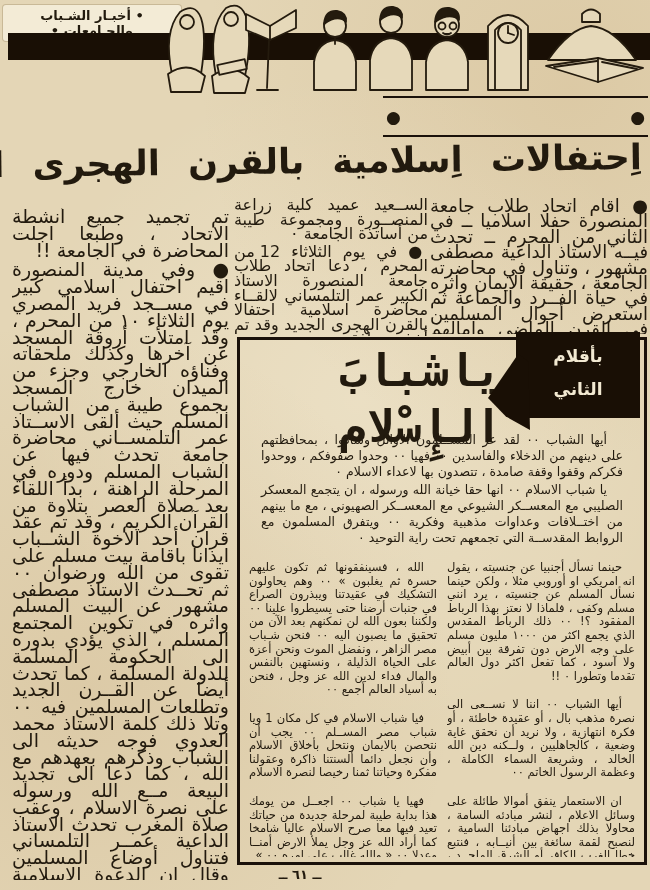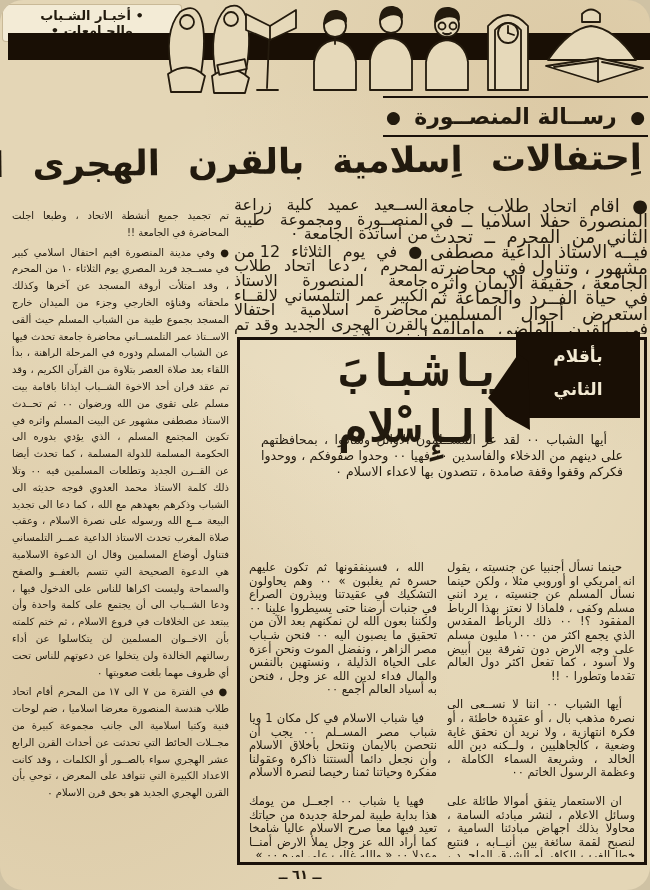--- a/index.html
+++ b/index.html
@@ -4,21 +4,20 @@
 <style>
   html,body{margin:0;padding:0;}
   body{width:650px;height:890px;background:#cfc2a4;font-family:"DejaVu Sans",sans-serif;}
   .page{
     position:relative;width:650px;height:890px;overflow:hidden;direction:rtl;
     color:#221a0e;background:#e4d6b6;
     background-image:
       radial-gradient(circle at 88% 10%, rgba(170,125,60,.14), transparent 38%),
       radial-gradient(circle at 12% 78%, rgba(160,115,55,.12), transparent 42%),
       radial-gradient(circle at 55% 45%, rgba(255,250,235,.25), transparent 55%);
-    border-radius: 23px;
   }
   
   .ribbon-label{
     position:absolute;top:5px;left:3px;width:170px;padding:3px 4px;
     background:#f3ebd6;border-radius:3px;text-align:center;
     font-size:13px;font-weight:bold;letter-spacing:0;
     box-shadow:0 0 0 1px rgba(120,100,60,.25);
   }
   .black-bar{position:absolute;left:8px;top:33px;width:642px;height:27px;background:#190f05;z-index:1;}
   .illustration{position:absolute;left:150px;top:0;width:500px;height:95px;z-index:2;}
@@ -36,21 +35,21 @@
     position:absolute;top:141px;left:8px;width:634px;height:58px;
     font-size:35px;font-weight:bold;text-align:center;
     word-spacing:16px;letter-spacing:-1px;transform:rotate(-.7deg);
     white-space:nowrap;
   }
   
   .col{position:absolute;text-align:justify;overflow:hidden;}
   .col p{margin:0 0 3px;}
   .col-right{left:430px;top:198px;width:218px;height:136px;font-size:18px;line-height:15.4px;}
   .col-middle{left:234px;top:198px;width:194px;height:138px;font-size:16px;line-height:14.6px;}
-  .col-left{left:12px;top:208px;width:217px;height:672px;font-size:10px;line-height:16.8px;}
+  .col-left{left:12px;top:208px;width:217px;height:672px;font-size:19px;line-height:16.8px;}
   
   .box{position:absolute;left:237px;top:337px;width:410px;height:528px;border:3px solid #1a110a;box-sizing:border-box;}
   .box-label{
     position:absolute;top:-8px;right:4px;width:124px;height:86px;z-index:3;
     background:#190f05;color:#f2e9d2;text-align:center;
     font-size:17px;font-weight:bold;line-height:1.95;padding-top:8px;box-sizing:border-box;
   }
   .box-arrow{
     position:absolute;top:14px;right:114px;width:42px;height:76px;z-index:3;
     background:#190f05;
@@ -121,21 +120,20 @@
       <path d="M396,66 L448,58 L493,68 L448,82 Z"></path>
       <line x1="404" y1="67" x2="447" y2="61"></line>
       <line x1="452" y1="62" x2="487" y2="69"></line>
       <path d="M448,82 L448,58" fill="none"></path>
     </g>
   </svg>
 
   <div class="sec-rule rule-a"></div>
   <div class="sec-title">
     <span class="dot">●</span>
-    <span>رســالة المنصــورة</span>
     <span class="dot">●</span>
   </div>
   <div class="sec-rule rule-b"></div>
 
   <div class="headline">اِحتفالات اِسلامية بالقرن الهجرى الجديد</div>
 
   <div class="col col-right">
     <p>● اقام اتحاد طلاب جامعة المنصورة حفلا اسلاميا ــ في الثاني من المحرم ــ تحدث فيــه الاستاذ الداعية مصطفى مشهور ، وتناول في محاضرته الجامعة ، حقيقة الايمان واثره في حياة الفــرد والجماعة ثم استعرض أحوال المسلمين في القرن الماضي وآمالهم في القرن الجديد وحضر اللقاء الاستاذ الدكتور صلاح</p>
   </div>
   <div class="col col-middle">
@@ -152,20 +150,21 @@
   <div class="box">
     <div class="box-label">
       <div>بأقلام</div>
       <div>الثاني</div>
     </div>
     <div class="box-arrow"></div>
     <h2 class="box-title">ياشبابَ الإِسْلام</h2>
 
     <div class="box-intro">
       <p>أيها الشباب ٠٠ لقد عز المســلمون الاوائل وسادوا ، بمحافظتهم على دينهم من الدخلاء والفاسدين ٠٠ فهيا ٠٠ وحدوا صفوفكم ، ووحدوا فكركم وقفوا وقفة صامدة ، تتصدون بها لاعداء الاسلام ٠</p>
+      <p>يا شباب الاسلام ٠٠ انها حقا خيانة الله ورسوله ، ان يتجمع المعسكر الصليبي مع المعســكر الشيوعي مع المعســكر الصهيوني ، مع ما بينهم من اختــلافات وعداوات مذهبية وفكرية ٠٠ ويتفرق المسلمون مع الروابط المقدســة التي تجمعهم تحت راية التوحيد ٠</p>
     </div>
 
     <div class="box-cols">
       <div class="box-col">
         <p>حينما نسأل أجنبيا عن جنسيته ، يقول انه امريكي او أوروبي مثلا ، ولكن حينما نسأل المسلم عن جنسيته ، يرد انني مسلم وكفى ، فلماذا لا نعتز بهذا الرباط المفقود ؟! ٠٠ ذلك الرباط المقدس الذي يجمع اكثر من ١٠٠٠ مليون مسلم على وجه الارض دون تفرقة بين أبيض ولا آسود ، كما تفعل اكثر دول العالم تقدما وتطورا ٠ !!</p>
         <p>أيها الشباب ٠٠ اننا لا نســعى الى نصرة مذهب بال ، أو عقيدة خاطئة ، أو فكرة انتهازية ، ولا نريد أن نحقق غاية وضعية ، كالجاهليين ، ولــكنه دين الله الخالد ، وشريعة السماء الكاملة ، وعظمة الرسول الخاتم ٠٠</p>
         <p>ان الاستعمار ينفق أموالا طائلة على وسائل الاعلام ، لنشر مبادئه السامة ، محاولا بذلك اجهاض مبادئنا السامية ، لنصبح لقمة سائغة بين أنيــابه ، فنتبع خطا الغرب الكافر أو الشرق الملحــد ، ويسهل بذلك القضاء علينا واستعمارنا واستنزاف خيرات بلادنا ٠٠ « ان الذين كفروا ينفقون اموالهم ليصدوا عن سبيل</p>
       </div>
       <div class="box-col">
         <p>الله ، فسينفقونها ثم تكون عليهم حسرة ثم يغلبون » ٠٠ وهم يحاولون التشكيك في عقيدتنا ويبذرون الصراع في جنبات أرضنا حتى يسيطروا علينا ٠٠ ولكننا بعون الله لن نمكنهم بعد الآن من تحقيق ما يصبون اليه ٠٠ فنحن شـباب مصر الزاهر ، ونفضل الموت ونحن أعزة على الحياة الذليلة ، ونستهين بالنفس والمال فداء لدين الله عز وجل ، فنحن به أسياد العالم أجمع ٠٠</p>

